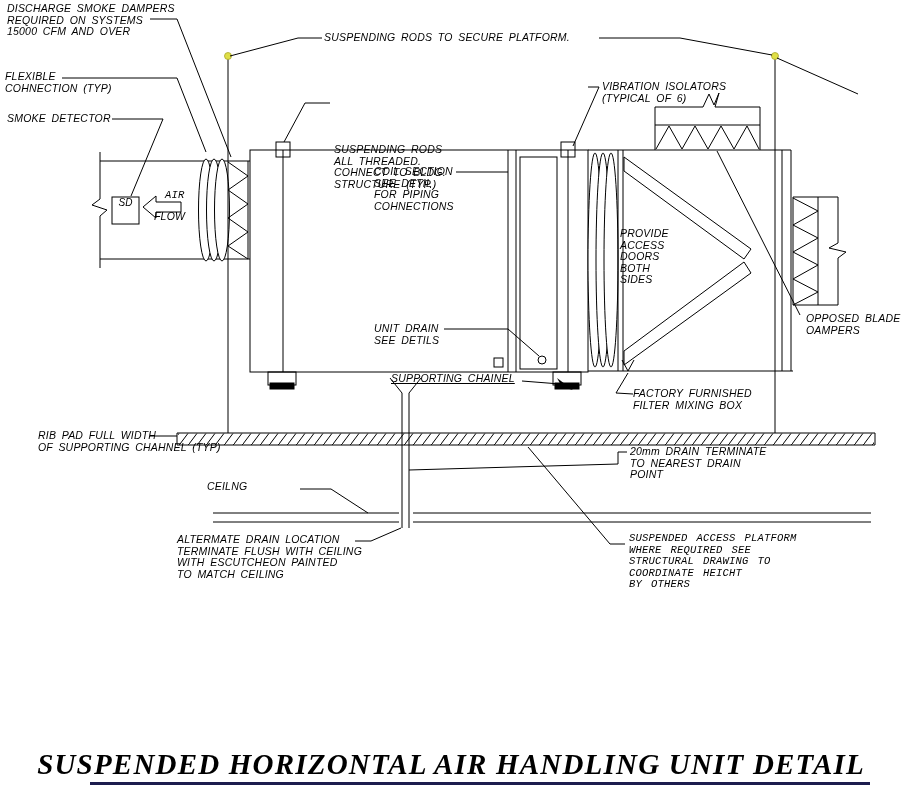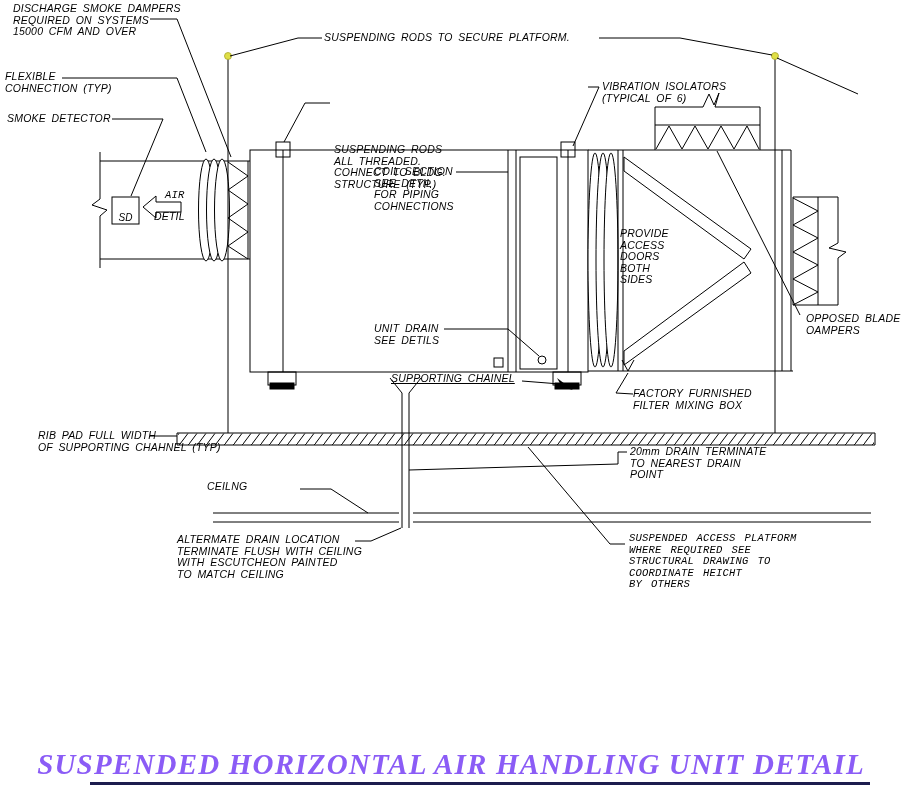--- a/index.html
+++ b/index.html
@@ -5,28 +5,28 @@
   html,body{margin:0;padding:0;background:#fff;}
   #stage{position:relative;width:902px;height:789px;background:#fff;overflow:hidden;}
   #linework{position:absolute;left:0;top:0;}
   .lbl{
     position:absolute;
     font:italic 10.5px/11.5px "Liberation Sans", sans-serif;
     letter-spacing:.2px;word-spacing:2.5px;
     white-space:pre-line;color:#000;
   }
   .lbl-sd{
-    position:absolute;left:112px;top:195px;width:27px;height:44px;
+    position:absolute;left:112px;top:180px;width:27px;height:44px;
     display:flex;align-items:center;justify-content:center;
     font:italic 10px "Liberation Sans", sans-serif;color:#000;
   }
   #title{
     position:absolute;left:0;right:0;top:748px;text-align:center;
     font:bold italic 29px/32px "Liberation Serif", serif;
-    letter-spacing:1.2px;color:#8b5cf6;
+    letter-spacing:1.2px;color:#000000;
   }
   #title-underline{
     position:absolute;left:90px;top:782px;width:780px;height:3px;
     background:#1c1c4e;
   }
 </style>
 </head>
 <body>
 
 <div id="stage">
@@ -169,21 +169,21 @@
       <polygon points="573,390 557,378 562,387" fill="#000" stroke="none"></polygon>
       <path d="M633,394 L616,393 L628,373 M628,371 L622,360 M628,371 L634,360"></path>
       <path d="M150,436 L177,436"></path>
       <path d="M300,489 L331,489 M331,489 L368,513"></path>
       <path d="M618,452 L627,452 M618,452 L618,464"></path>
       <path d="M355,541 L371,541 M371,541 L401,528"></path>
       <path d="M625,544 L610,544 M610,544 L528,447"></path>
     </g>
   </svg>
 
-  <div class="lbl" style="left:13px;top:3px;">DISCHARGE SMOKE DAMPERS
+  <div class="lbl" style="left:7px;top:3px;">DISCHARGE SMOKE DAMPERS
 REQUIRED ON SYSTEMS
 15000 CFM AND OVER</div>
   <div class="lbl" style="left:5px;top:71px;">FLEXIBLE
 COHNECTION (TYP)</div>
   <div class="lbl" style="left:7px;top:113px;">SMOKE DETECTOR</div>
   <div class="lbl" style="left:324px;top:32px;">SUSPENDING RODS TO SECURE PLATFORM.</div>
   <div class="lbl" style="left:334px;top:96px;margin-top:48px;">SUSPENDING RODS
 ALL THREADED.
 COHNECT TO BLDG.
 STRUCTURE (TYP.)</div>
@@ -216,17 +216,17 @@
 WITH ESCUTCHEON PAINTED
 TO MATCH CEILING</div>
   <div class="lbl" style="left:629px;top:533px;font-family:Liberation Mono, monospace;">SUSPENDED ACCESS PLATFORM
 WHERE REQUIRED SEE
 STRUCTURAL DRAWING TO
 COORDINATE HEICHT
 BY OTHERS</div>
 
   <div class="lbl-sd">SD</div>
   <div class="lbl" style="left:165px;top:190px;font-family:Liberation Mono, monospace;">AIR</div>
-  <div class="lbl" style="left:154px;top:211px;">DETIL</div>
+  <div class="lbl" style="left:154px;top:211px;">FLOW</div>
 
   <div id="title">SUSPENDED HORIZONTAL AIR HANDLING UNIT DETAIL</div>
   <div id="title-underline"></div>
 </div>
 
 </body></html>

